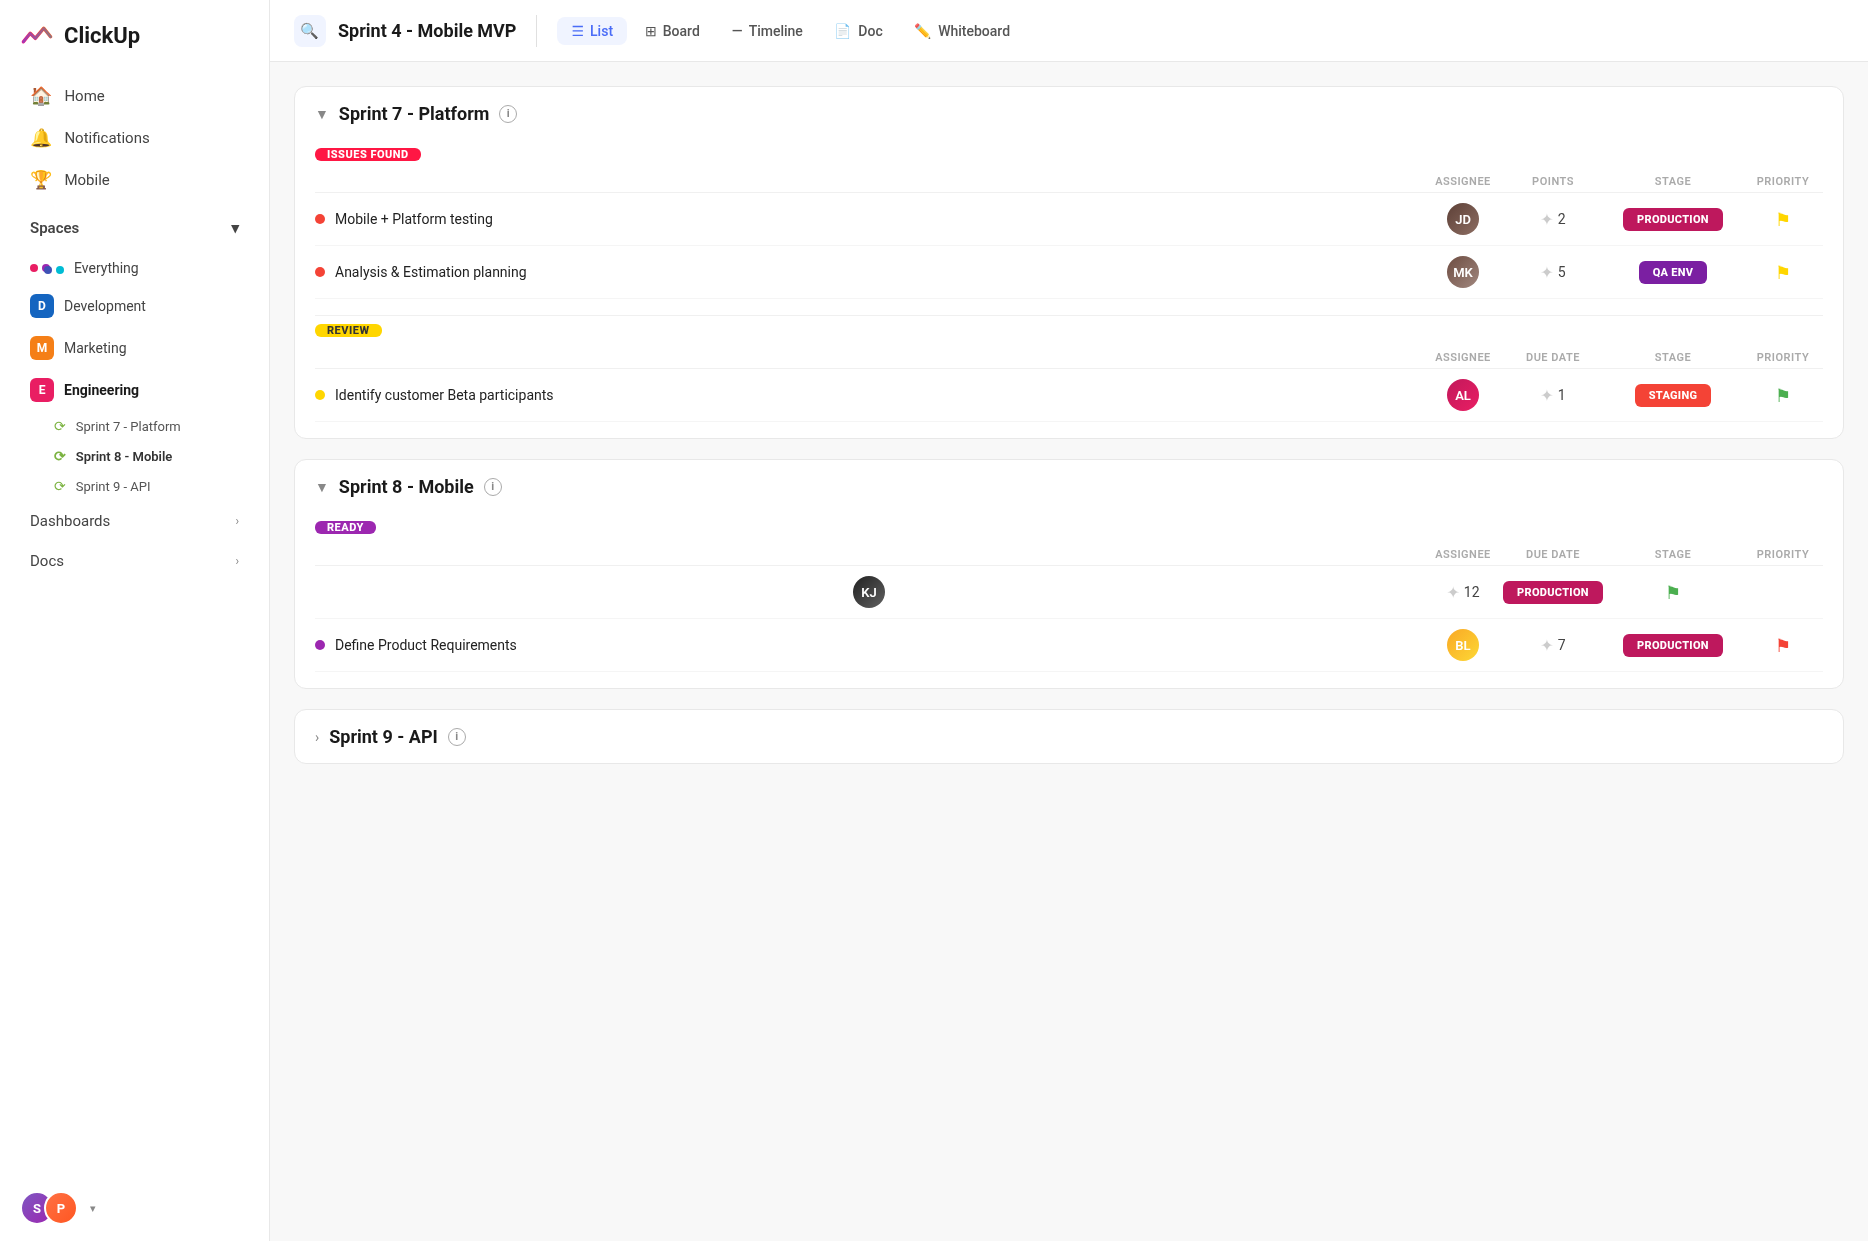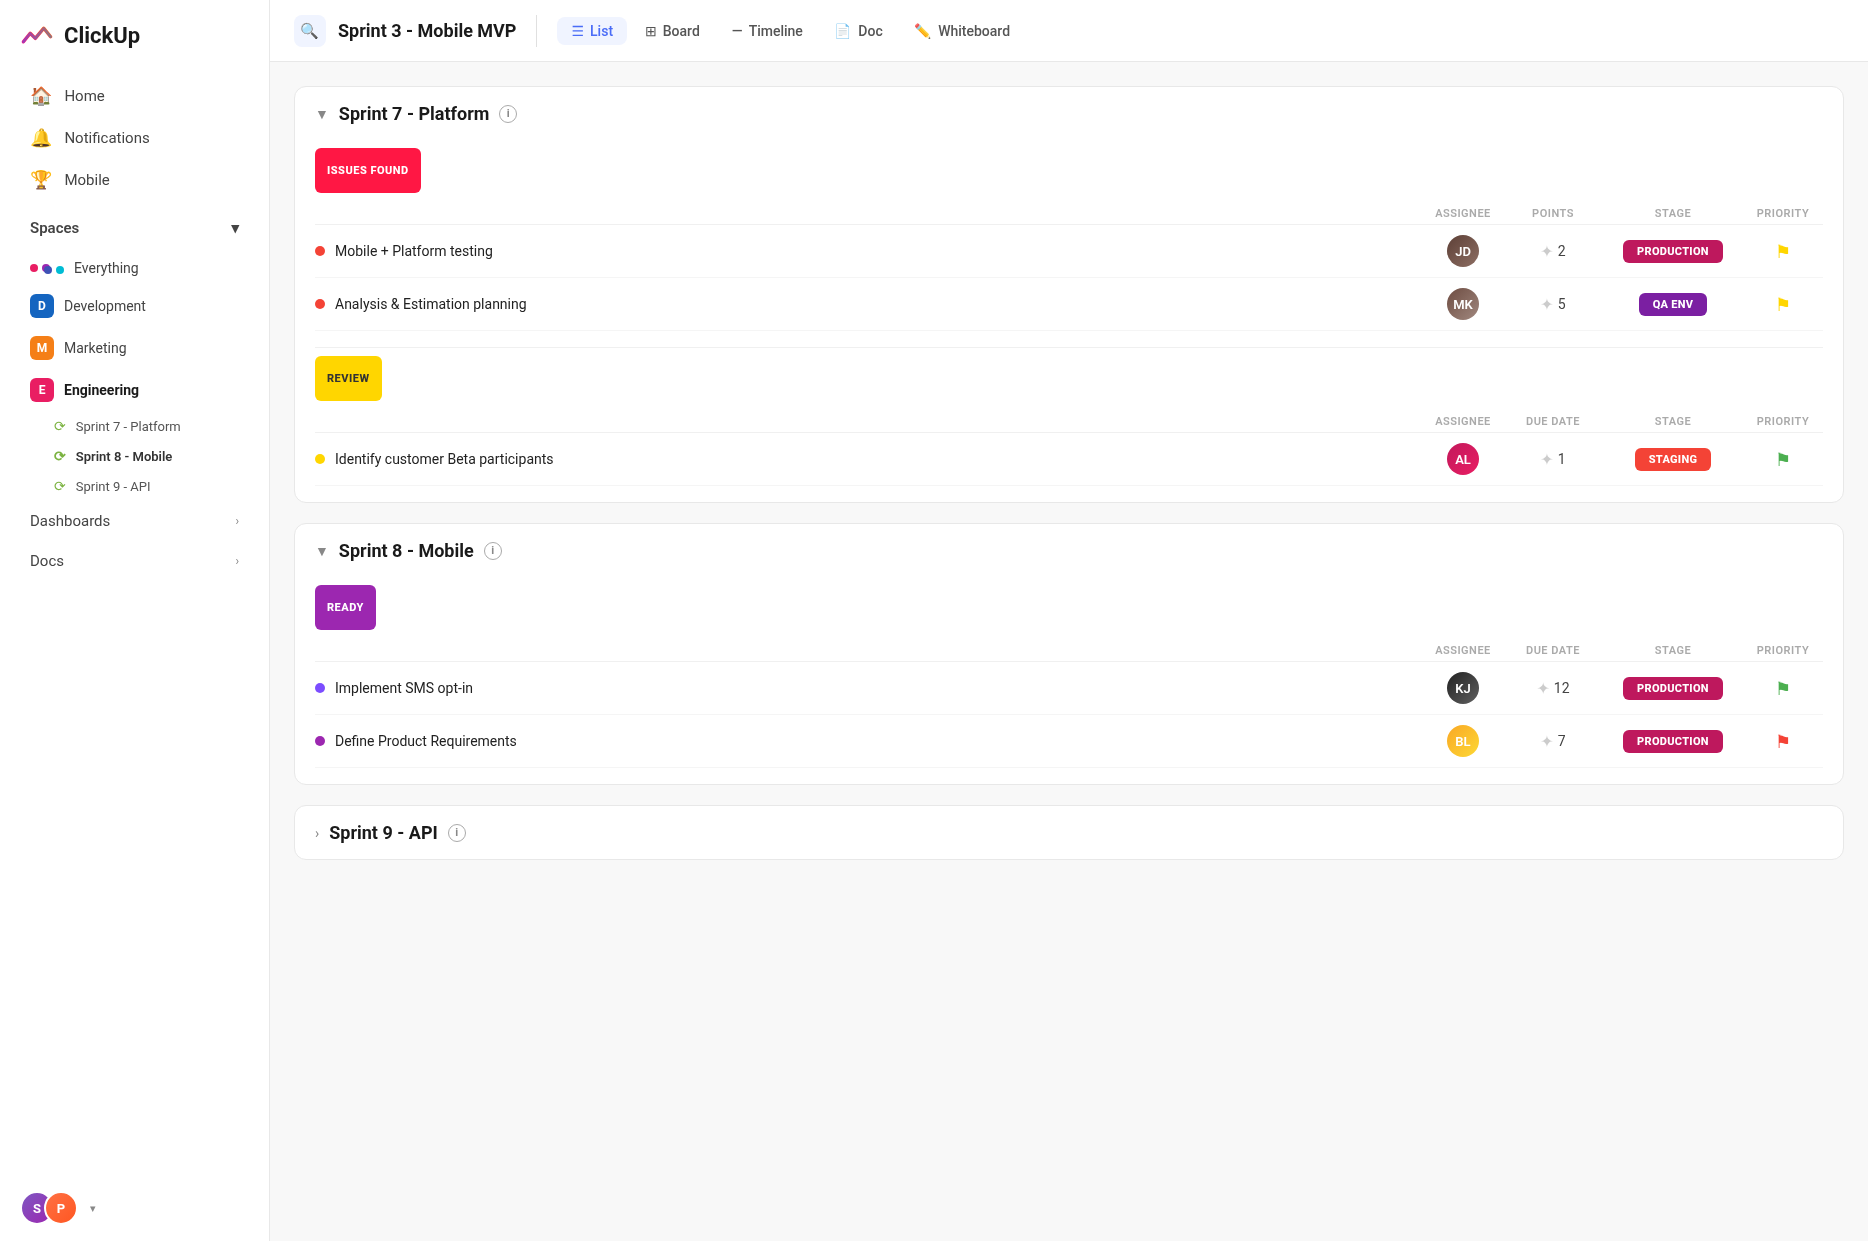--- a/index.html
+++ b/index.html
@@ -239,21 +239,21 @@
       border: 1.5px solid #aaa;
       display: flex; align-items: center; justify-content: center;
       color: #888; font-size: 11px; font-weight: 700;
       cursor: pointer;
     }
 
     
     .group-section { padding: 0 20px 16px; }
     .group-badge {
       display: inline-block;
-      padding: 16px 12px;
+      padding: 0 12px;
       border-radius: 6px;
       font-size: 11px;
       font-weight: 800;
       letter-spacing: 0.5px;
       margin-bottom: 10px;
       margin-top: 8px;
       text-transform: uppercase;
     }
     .badge-issues { background: #ff1744; color: white; }
     .badge-review { background: #ffd600; color: #333; }
@@ -449,21 +449,21 @@
     </div>
     <span class="dropdown-arrow">▾</span>
   </div>
 </div>
 
 <div class="main-content">
 
   <div class="header">
     <div class="header-title-area">
       <div class="header-search-icon">🔍</div>
-      <span class="header-title">Sprint 3 - Mobile MVP</span>
+      <span class="header-title">Sprint 4 - Mobile MVP</span>
     </div>
     <div class="header-nav">
       <div class="header-nav-item active">
         <span>☰</span>
         <span>List</span>
       </div>
       <div class="header-nav-item">
         <span>⊞</span>
         <span>Board</span>
       </div>
@@ -585,24 +585,20 @@
         <div class="table-header grid-ready">
           <div class="th left"></div>
           <div class="th">ASSIGNEE</div>
           <div class="th">DUE DATE</div>
           <div class="th">STAGE</div>
           <div class="th">PRIORITY</div>
         </div>
 
         
         <div class="task-row grid-ready">
-          <div class="task-name-cell">
-            <div class="task-dot" style="background:#7c4dff;"></div>
-            <span class="task-name">Implement SMS opt-in</span>
-          </div>
           <div class="avatar-img" style="background:linear-gradient(135deg,#212121,#616161);">KJ</div>
           <div class="points-cell">
             <span class="points-icon">✦</span>
             <span>12</span>
           </div>
           <div style="display:flex;justify-content:center;">
             <span class="stage-badge stage-production">PRODUCTION</span>
           </div>
           <div class="priority-flag">
             <span style="color:#4caf50;">⚑</span>

